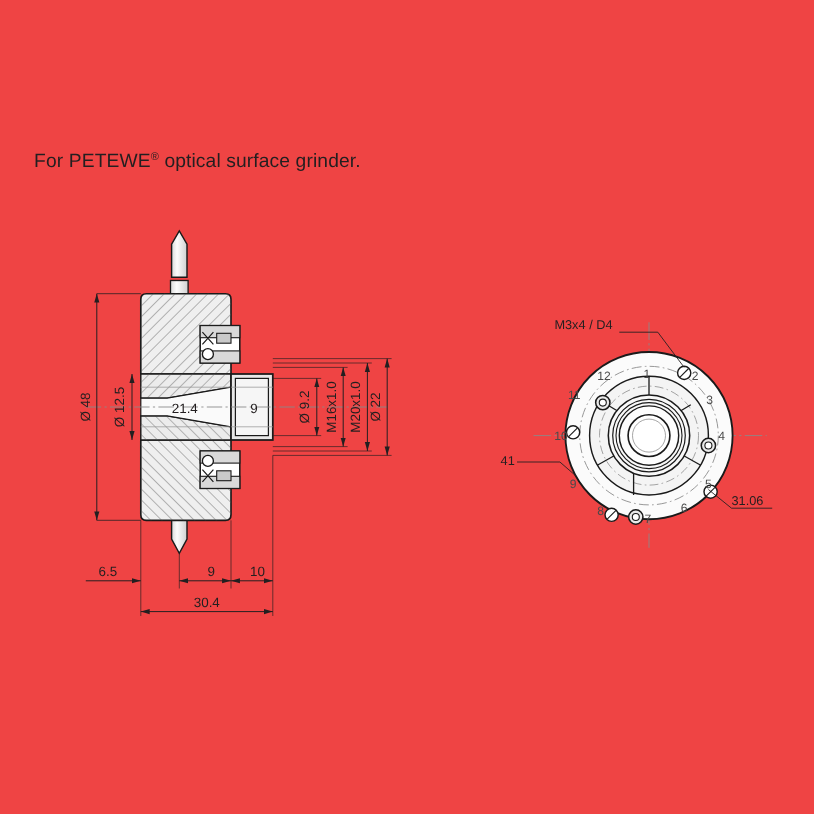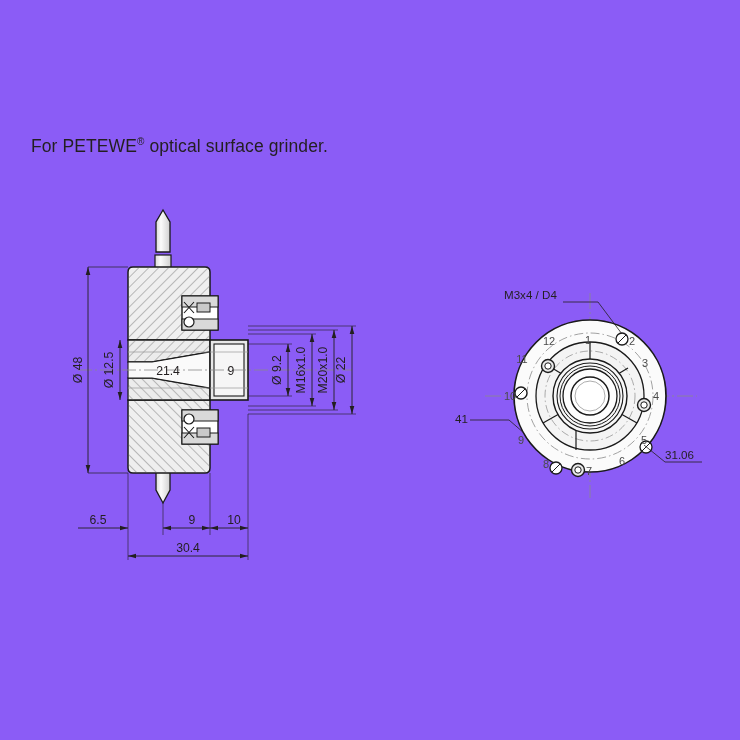--- a/index.html
+++ b/index.html
@@ -14,21 +14,21 @@
     position: relative;
     font-family: "Liberation Sans", sans-serif;
     color: #231f20;
     overflow: hidden;
   }
   #page {
     position: absolute;
     left: 0; top: 0;
     width: 740px;
     height: 740px;
-    background: #8b5cf6;
+    background: #ef4444;
   }
   #caption {
     position: absolute;
     left: 31px;
     top: 136px;
     font-size: 17.5px;
     letter-spacing: 0.1px;
     color: #231f20;
     white-space: nowrap;
   }

